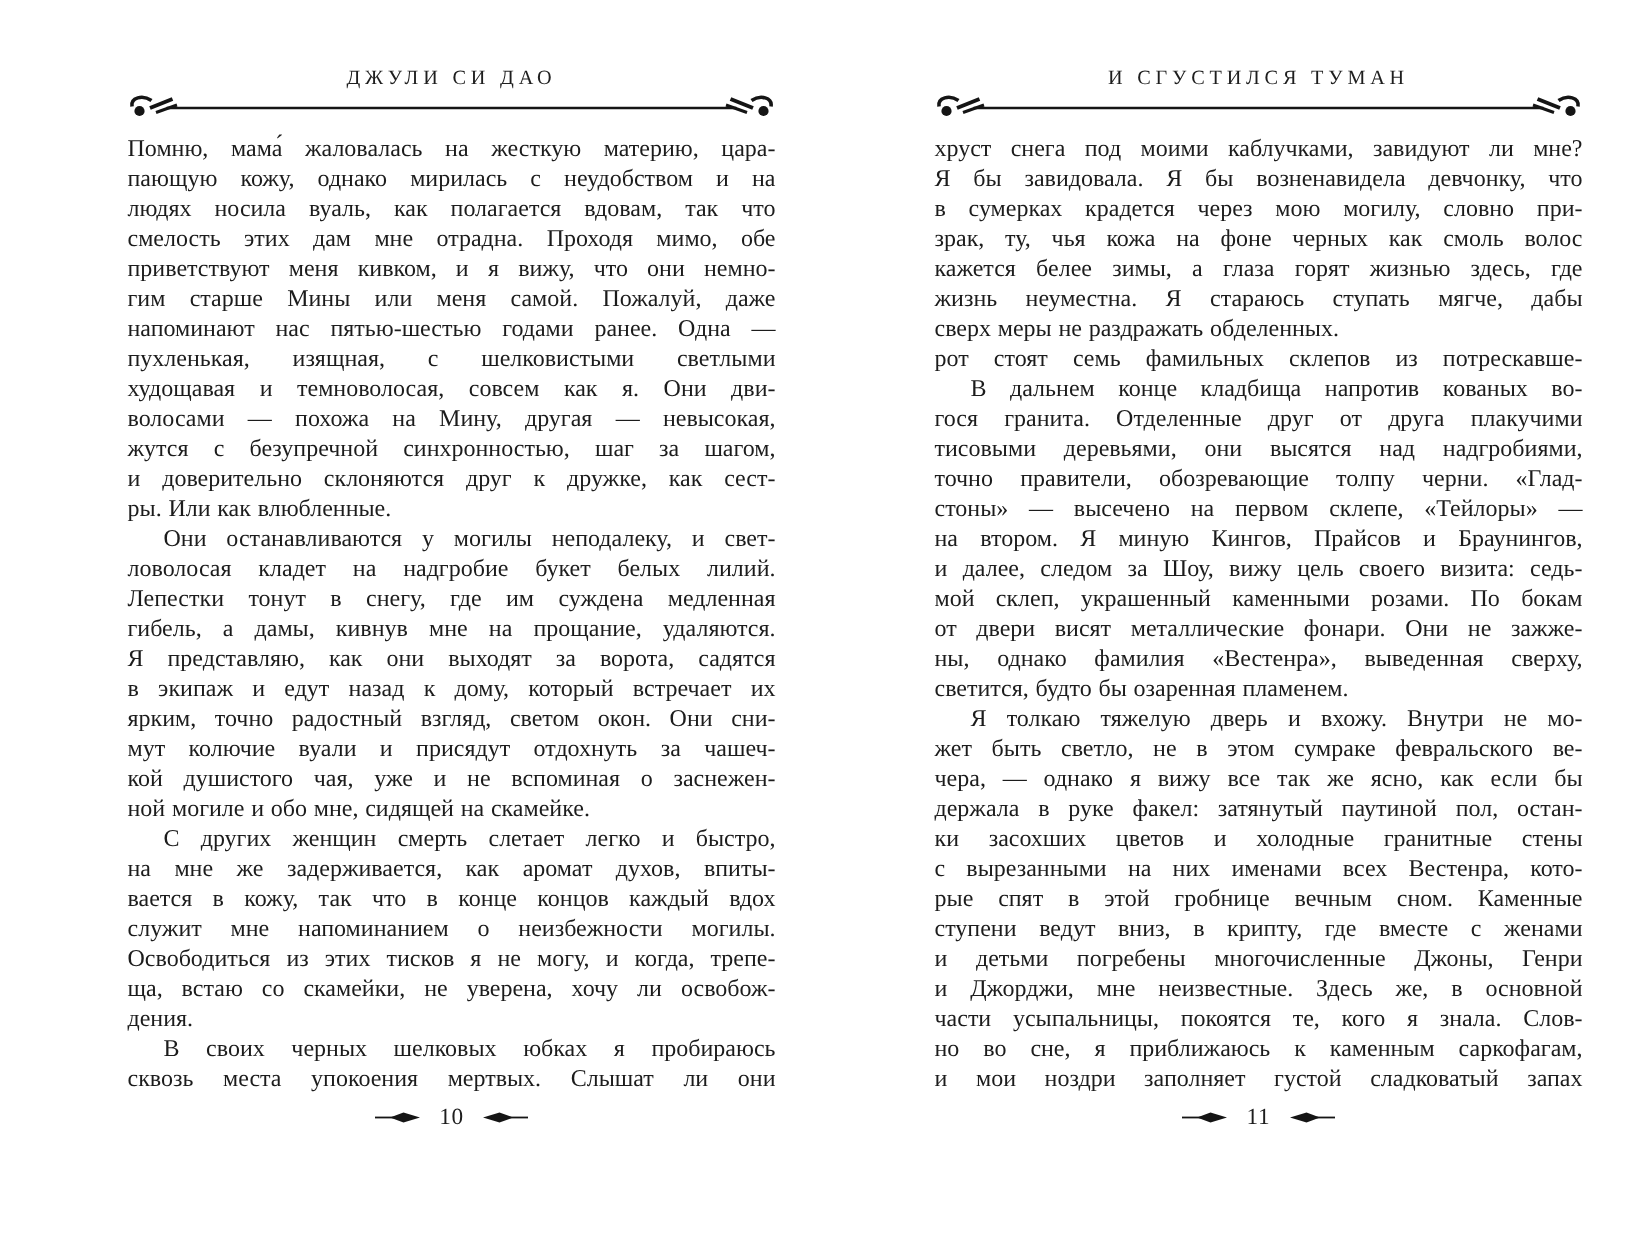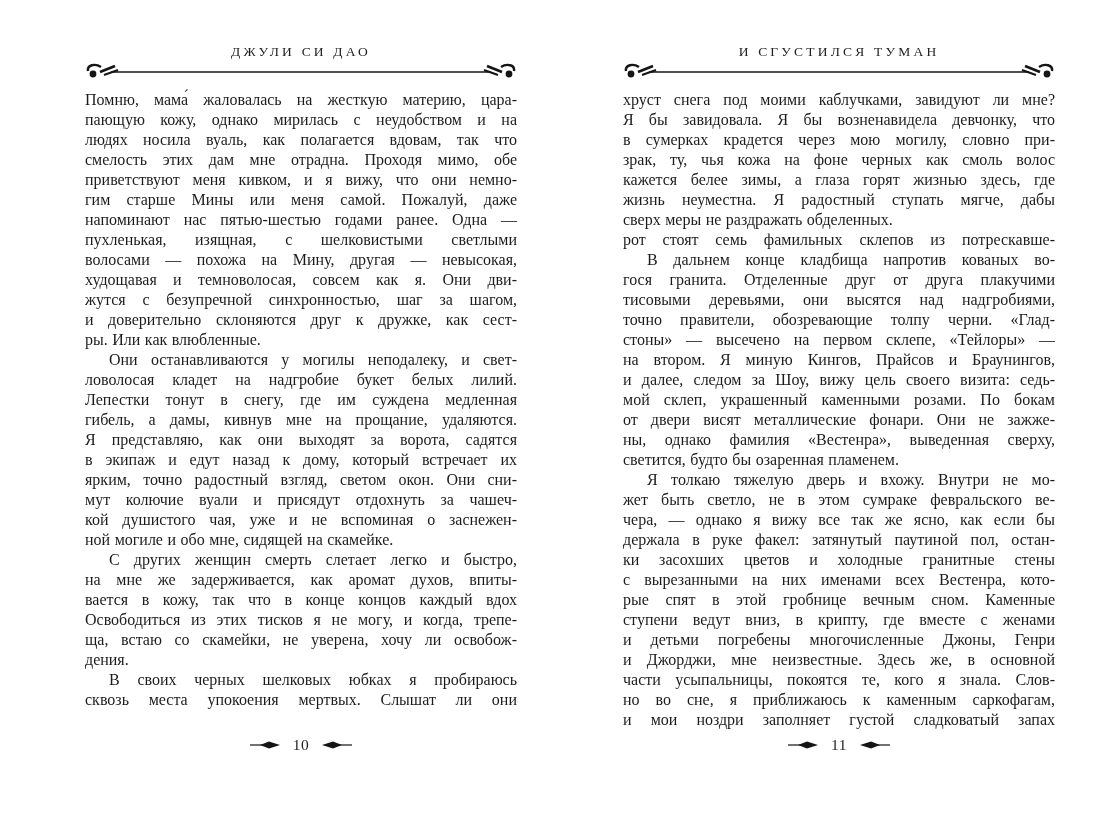--- a/index.html
+++ b/index.html
@@ -76,38 +76,39 @@
 
     <div class="block page-body">
         <div class="bline">Помню, мама́ жаловалась на жесткую материю, цара-</div>
         <div class="bline">пающую кожу, однако мирилась с неудобством и на</div>
         <div class="bline">людях носила вуаль, как полагается вдовам, так что</div>
         <div class="bline">смелость этих дам мне отрадна. Проходя мимо, обе</div>
         <div class="bline">приветствуют меня кивком, и я вижу, что они немно-</div>
         <div class="bline">гим старше Мины или меня самой. Пожалуй, даже</div>
         <div class="bline">напоминают нас пятью-шестью годами ранее. Одна —</div>
         <div class="bline">пухленькая, изящная, с шелковистыми светлыми</div>
+        <div class="bline">худощавая и темноволосая, совсем как я. Они дви-</div>
         <div class="bline">волосами — похожа на Мину, другая — невысокая,</div>
-        <div class="bline">худощавая и темноволосая, совсем как я. Они дви-</div>
         <div class="bline">жутся с безупречной синхронностью, шаг за шагом,</div>
         <div class="bline">и доверительно склоняются друг к дружке, как сест-</div>
         <div class="bline end">ры. Или как влюбленные.</div>
         <div class="bline ind">Они останавливаются у могилы неподалеку, и свет-</div>
         <div class="bline">ловолосая кладет на надгробие букет белых лилий.</div>
         <div class="bline">Лепестки тонут в снегу, где им суждена медленная</div>
         <div class="bline">гибель, а дамы, кивнув мне на прощание, удаляются.</div>
         <div class="bline">Я представляю, как они выходят за ворота, садятся</div>
         <div class="bline">в экипаж и едут назад к дому, который встречает их</div>
         <div class="bline">ярким, точно радостный взгляд, светом окон. Они сни-</div>
         <div class="bline">мут колючие вуали и присядут отдохнуть за чашеч-</div>
         <div class="bline">кой душистого чая, уже и не вспоминая о заснежен-</div>
         <div class="bline end">ной могиле и обо мне, сидящей на скамейке.</div>
         <div class="bline ind">С других женщин смерть слетает легко и быстро,</div>
         <div class="bline">на мне же задерживается, как аромат духов, впиты-</div>
         <div class="bline">вается в кожу, так что в конце концов каждый вдох</div>
+        <div class="bline">служит мне напоминанием о неизбежности могилы.</div>
         <div class="bline">Освободиться из этих тисков я не могу, и когда, трепе-</div>
         <div class="bline">ща, встаю со скамейки, не уверена, хочу ли освобож-</div>
         <div class="bline end">дения.</div>
         <div class="bline ind">В своих черных шелковых юбках я пробираюсь</div>
         <div class="bline">сквозь места упокоения мертвых. Слышат ли они</div>
       </div>
 
     <div class="block page-footer">
       <svg class="num-orn" viewBox="0 0 30 10">
         <line x1="0" y1="5" x2="14" y2="5" stroke="#151515" stroke-width="1.2"></line>
@@ -137,21 +138,21 @@
         <path d="M413 13 L399 8" stroke="#151515" stroke-width="2" fill="none"></path>
       </svg>
     </div>
 
     <div class="block page-body">
         <div class="bline">хруст снега под моими каблучками, завидуют ли мне?</div>
         <div class="bline">Я бы завидовала. Я бы возненавидела девчонку, что</div>
         <div class="bline">в сумерках крадется через мою могилу, словно при-</div>
         <div class="bline">зрак, ту, чья кожа на фоне черных как смоль волос</div>
         <div class="bline">кажется белее зимы, а глаза горят жизнью здесь, где</div>
-        <div class="bline">жизнь неуместна. Я радостный ступать мягче, дабы</div>
+        <div class="bline">жизнь неуместна. Я стараюсь ступать мягче, дабы</div>
         <div class="bline end">сверх меры не раздражать обделенных.</div>
         <div class="bline">рот стоят семь фамильных склепов из потрескавше-</div>
         <div class="bline ind">В дальнем конце кладбища напротив кованых во-</div>
         <div class="bline">гося гранита. Отделенные друг от друга плакучими</div>
         <div class="bline">тисовыми деревьями, они высятся над надгробиями,</div>
         <div class="bline">точно правители, обозревающие толпу черни. «Глад-</div>
         <div class="bline">стоны» — высечено на первом склепе, «Тейлоры» —</div>
         <div class="bline">на втором. Я миную Кингов, Прайсов и Браунингов,</div>
         <div class="bline">и далее, следом за Шоу, вижу цель своего визита: седь-</div>
         <div class="bline">мой склеп, украшенный каменными розами. По бокам</div>

